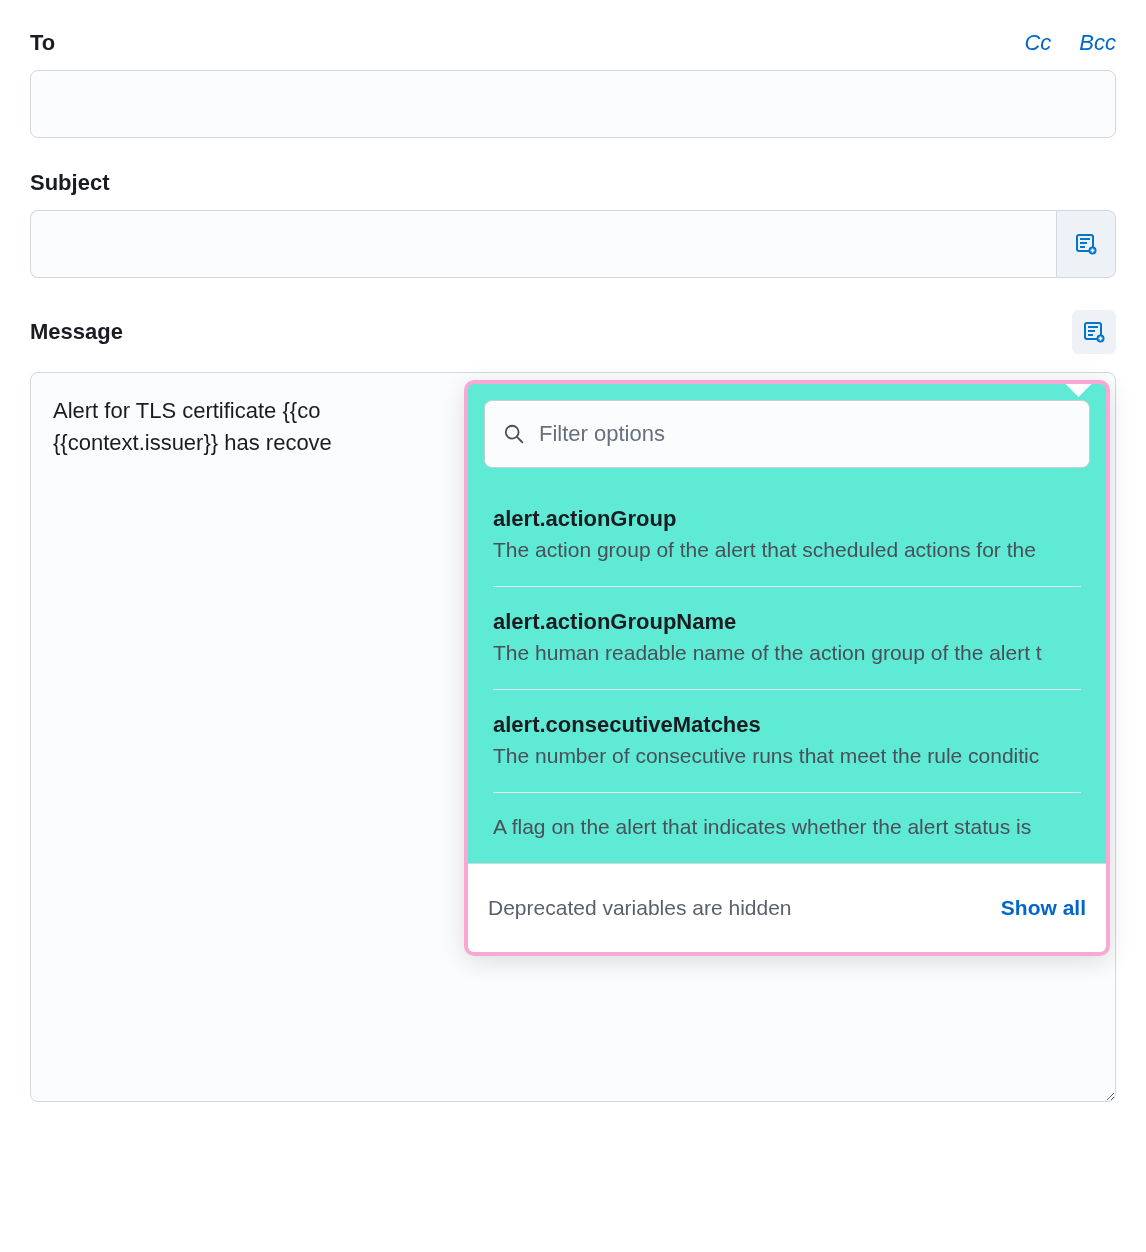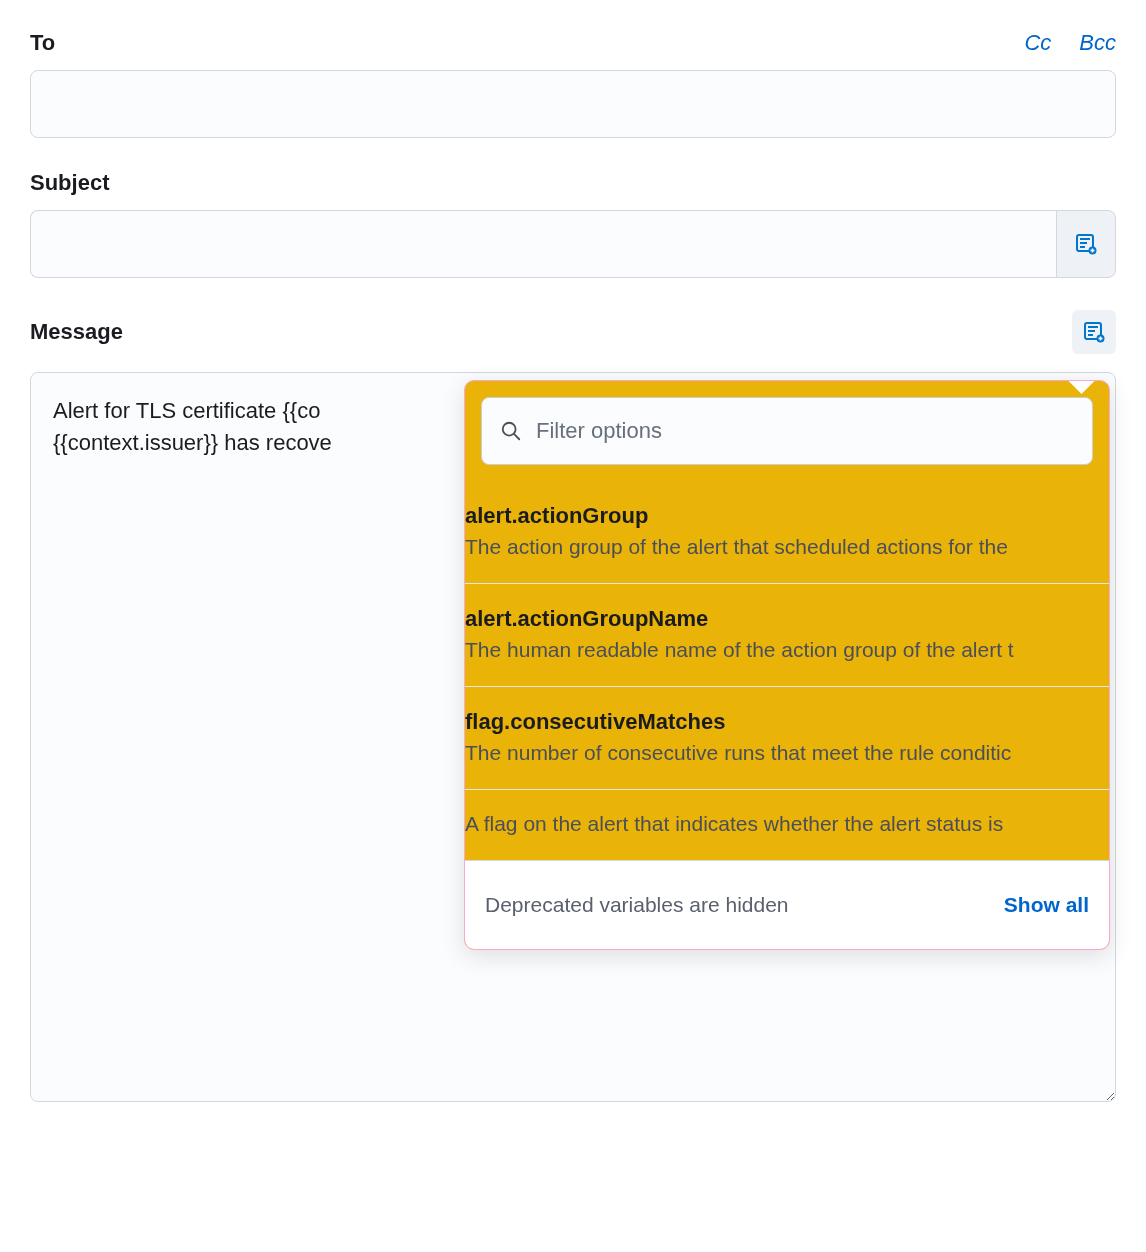--- a/index.html
+++ b/index.html
@@ -86,22 +86,22 @@
     color: #1a1c21;
     resize: both;
     font-family: inherit;
     overflow: hidden;
   }
   .popover {
     position: absolute;
     top: 8px;
     right: 6px;
     width: 646px;
-    background: #eab308;
-    border: 1px solid #f9a8d4;
+    background: #5eead4;
+    border: 4px solid #f9a8d4;
     border-radius: 10px;
     box-shadow: 0 6px 24px rgba(0,0,0,0.12);
     z-index: 10;
     overflow: hidden;
   }
   .popover::before {
     content: "";
     position: absolute;
     top: -10px;
     right: 18px;
@@ -129,21 +129,21 @@
     border: none;
     background: transparent;
     font-size: 22px;
     color: #1a1c21;
     outline: none;
   }
   .pop-search input::placeholder { color: #69707d; }
   .option-list {
     max-height: 520px;
     overflow: hidden;
-    padding: 0 0;
+    padding: 0 25px;
   }
   .option {
     padding: 22px 0 24px 0;
     border-bottom: 1px solid #e4e8ee;
     cursor: pointer;
     white-space: nowrap;
     overflow: hidden;
   }
   .option:last-child { border-bottom: none; }
   .opt-title {
@@ -246,21 +246,21 @@
       <div class="option-list">
         <div class="option">
           <div class="opt-title">alert.actionGroup</div>
           <div class="opt-desc">The action group of the alert that scheduled actions for the</div>
         </div>
         <div class="option">
           <div class="opt-title">alert.actionGroupName</div>
           <div class="opt-desc">The human readable name of the action group of the alert t</div>
         </div>
         <div class="option">
-          <div class="opt-title">flag.consecutiveMatches</div>
+          <div class="opt-title">alert.consecutiveMatches</div>
           <div class="opt-desc">The number of consecutive runs that meet the rule conditic</div>
         </div>
         <div class="option">
           <div class="opt-desc">A flag on the alert that indicates whether the alert status is</div>
         </div>
       </div>
 
       <div class="pop-footer">
         <span class="footer-text">Deprecated variables are hidden</span>
         <span class="footer-link">Show all</span>

